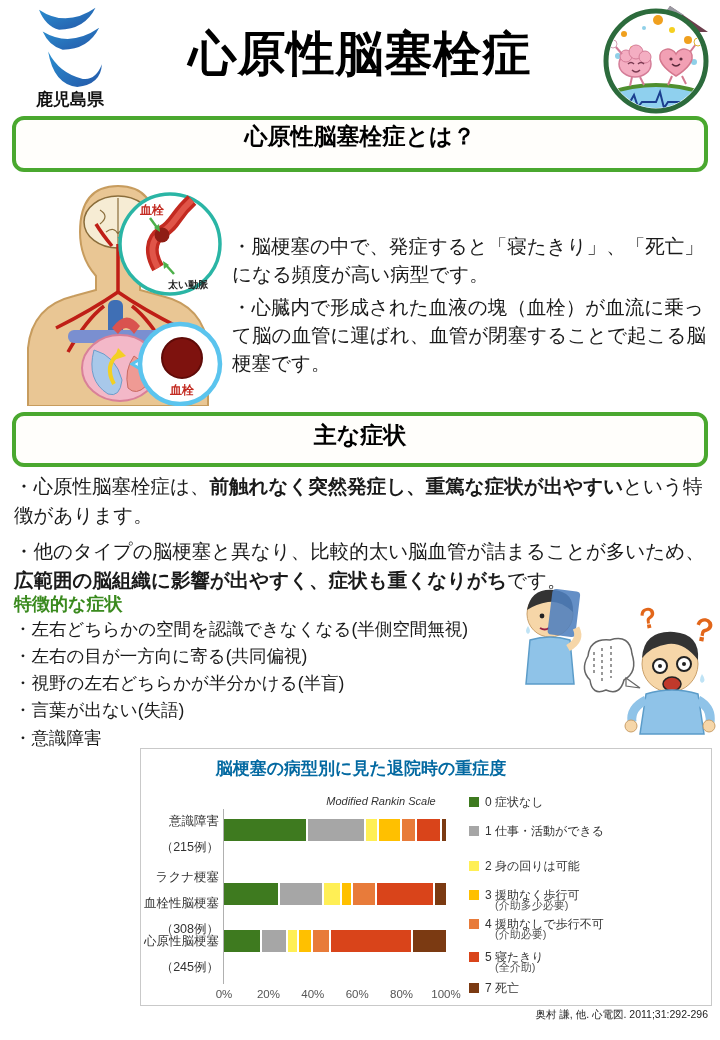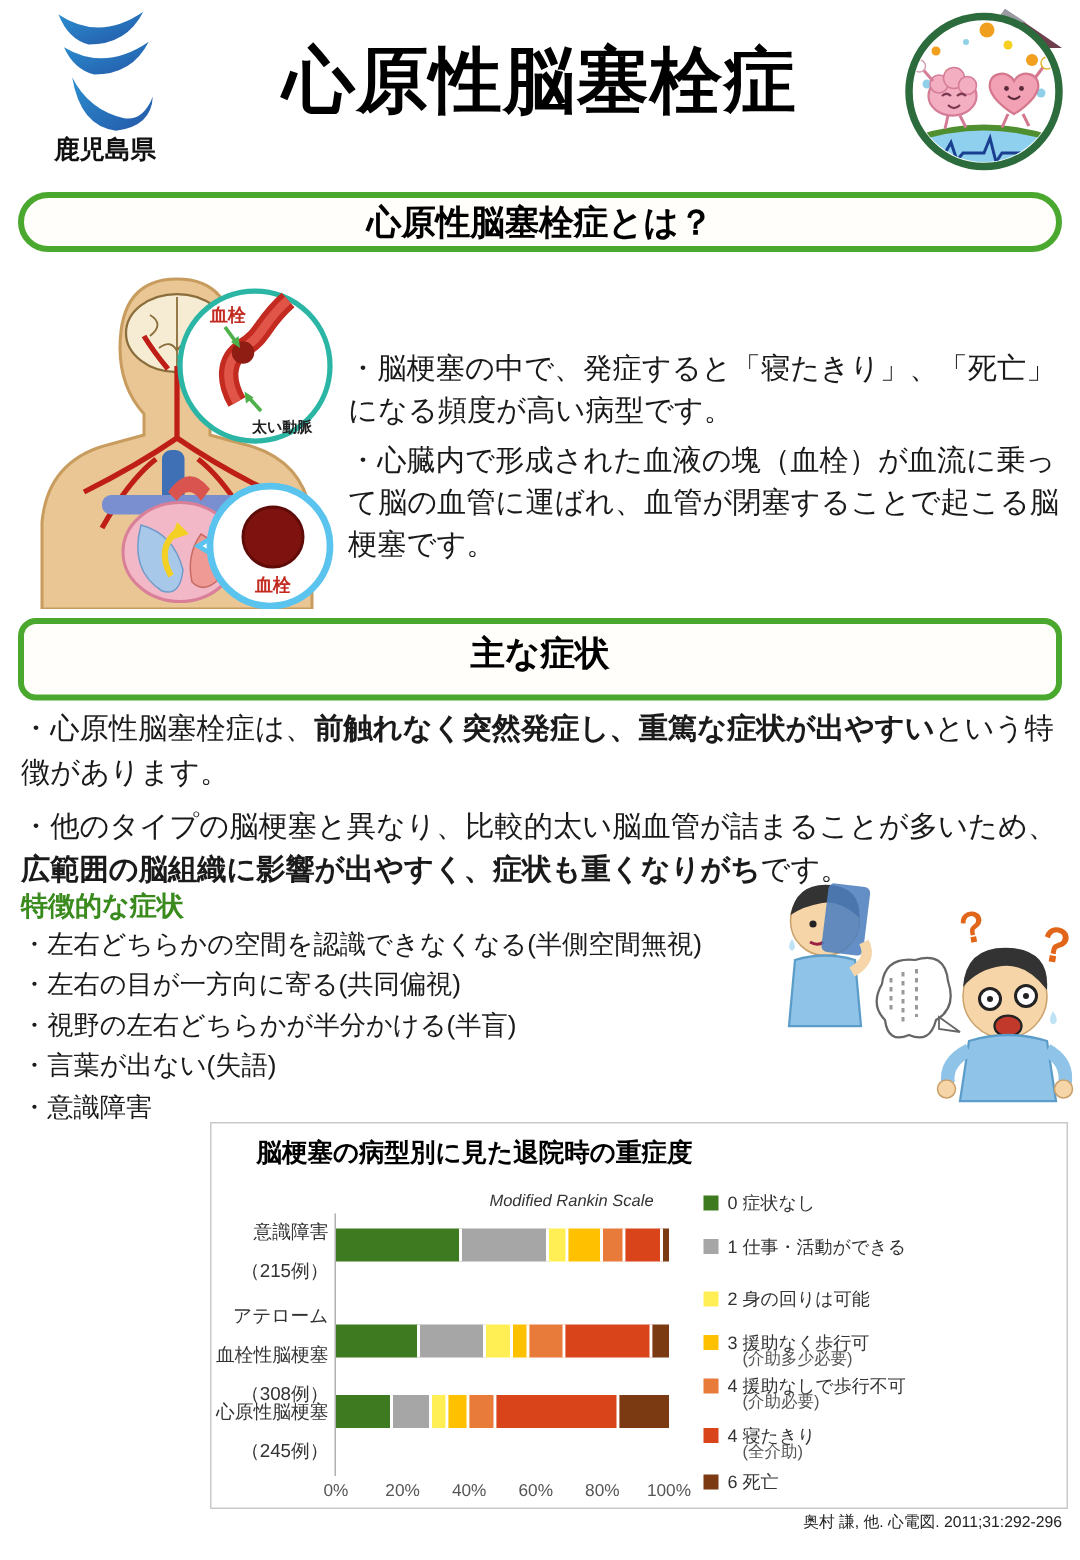--- a/index.html
+++ b/index.html
@@ -11,21 +11,21 @@
   .pref-name { position:absolute; left:20px; top:88px; width:100px; text-align:center;
                font-size:17px; font-weight:700; color:#111; }
   .page-title { position:absolute; left:0; right:0; top:22px; text-align:center;
                 font-size:48px; font-weight:700; color:#000; letter-spacing:1px; }
   .mascot { position:absolute; left:602px; top:2px; width:112px; height:112px; }
 
   
   .section-box { position:absolute; left:12px; width:696px; background:#fffefb;
                  border:4px solid #4aa82f; border-radius:12px; text-align:center; }
   .section-box .sec-title { font-size:23px; font-weight:700; color:#000; }
-  #box-about { top:128px; height:40px;border-radius:20px; } #box-about .sec-title { line-height:32px; }
+  #box-about { top:116px; height:56px; } #box-about .sec-title { line-height:32px; }
   #box-symptoms { top:412px; height:55px; } #box-symptoms .sec-title { line-height:38px; }
 
   
   .body-figure { position:absolute; left:16px; top:180px; width:210px; height:226px; }
   .about-text { position:absolute; left:232px; top:232px; width:476px;
                 font-size:19.5px; line-height:1.45; color:#1a1a1a; }
   .about-text p { margin-bottom:4px; }
 
   
   .sym-text { position:absolute; left:14px; top:472px; width:694px;
@@ -33,22 +33,22 @@
   .sym-text p { margin-bottom:6px; }
   .sym-list-title { position:absolute; left:14px; top:592px; font-size:18px;
                     font-weight:700; color:#3a8a1e; }
   .sym-list { position:absolute; left:14px; top:616px; width:500px;
               font-size:17.5px; line-height:1.55; color:#1a1a1a; }
   .cartoon { position:absolute; left:498px; top:582px; width:218px; height:170px; }
 
   
   .chart-box { position:absolute; left:140px; top:748px; width:572px; height:258px;
                background:#fff; border:1px solid #c9c9c9; }
-  .chart-title { position:absolute; left:30px; top:8px; width:380px; text-align:left;
-                 font-size:17px; font-weight:700; color:#000000; }
+  .chart-title { position:absolute; left:30px; top:8px; width:380px; text-align:center;
+                 font-size:17px; font-weight:700; color:#0369a1; }
   .chart-subtitle { position:absolute; left:130px; top:46px; width:220px; text-align:center;
                     font-size:11px; font-style:italic; color:#333; }
   .plot { position:absolute; left:82px; top:60px; width:223px; height:175px;
           border-left:1px solid #b0b0b0; }
   .bar { position:absolute; left:0; height:22px; width:100%; display:flex; }
   .seg { height:100%; border-right:2px solid #fff; }
   .seg:last-child { border-right:none; }
   .cat-line { position:absolute; left:2px; width:76px; text-align:right;
               font-size:12.5px; color:#333; white-space:nowrap; }
   .x-tick { position:absolute; top:179px; width:44px; margin-left:-22px; text-align:center;
@@ -279,31 +279,31 @@
         <div class="x-tick" style="left: 0%;">0%</div>
         <div class="x-tick" style="left: 20%;">20%</div>
         <div class="x-tick" style="left: 40%;">40%</div>
         <div class="x-tick" style="left: 60%;">60%</div>
         <div class="x-tick" style="left: 80%;">80%</div>
         <div class="x-tick" style="left: 100%;">100%</div>
       </div>
     <div id="cat-labels">
         <div class="cat-line" style="top: 64px;">意識障害</div>
         <div class="cat-line" style="top: 90px;">（215例）</div>
-        <div class="cat-line" style="top: 120px;">アテローム</div>
+        <div class="cat-line" style="top: 120px;">ラクナ梗塞</div>
         <div class="cat-line" style="top: 146px;">血栓性脳梗塞</div>
         <div class="cat-line" style="top: 172px;">（308例）</div>
         <div class="cat-line" style="top: 184px;">心原性脳梗塞</div>
         <div class="cat-line" style="top: 210px;">（245例）</div>
       </div>
     <div class="legend" id="legend">
         <div class="legend-item" style="top: 45px;"><span class="sq" style="background: rgb(62, 122, 31);"></span><span>0 症状なし</span></div>
         <div class="legend-item" style="top: 74px;"><span class="sq" style="background: rgb(166, 166, 166);"></span><span>1 仕事・活動ができる</span></div>
         <div class="legend-item" style="top: 109px;"><span class="sq" style="background: rgb(255, 239, 85);"></span><span>2 身の回りは可能</span></div>
         <div class="legend-item" style="top: 138px;"><span class="sq" style="background: rgb(255, 192, 0);"></span><span>3 援助なく歩行可</span><span class="legend-sub">(介助多少必要)</span></div>
         <div class="legend-item" style="top: 167px;"><span class="sq" style="background: rgb(232, 123, 58);"></span><span>4 援助なしで歩行不可</span><span class="legend-sub">(介助必要)</span></div>
-        <div class="legend-item" style="top: 200px;"><span class="sq" style="background: rgb(217, 68, 26);"></span><span>4 寝たきり</span><span class="legend-sub">(全介助)</span></div>
-        <div class="legend-item" style="top: 231px;"><span class="sq" style="background: rgb(123, 58, 18);"></span><span>6 死亡</span></div>
+        <div class="legend-item" style="top: 200px;"><span class="sq" style="background: rgb(217, 68, 26);"></span><span>5 寝たきり</span><span class="legend-sub">(全介助)</span></div>
+        <div class="legend-item" style="top: 231px;"><span class="sq" style="background: rgb(123, 58, 18);"></span><span>7 死亡</span></div>
       </div>
   </div>
   <div class="citation">奥村 謙, 他. 心電図. 2011;31:292-296</div>
 
 </div>
 
 </body></html>

